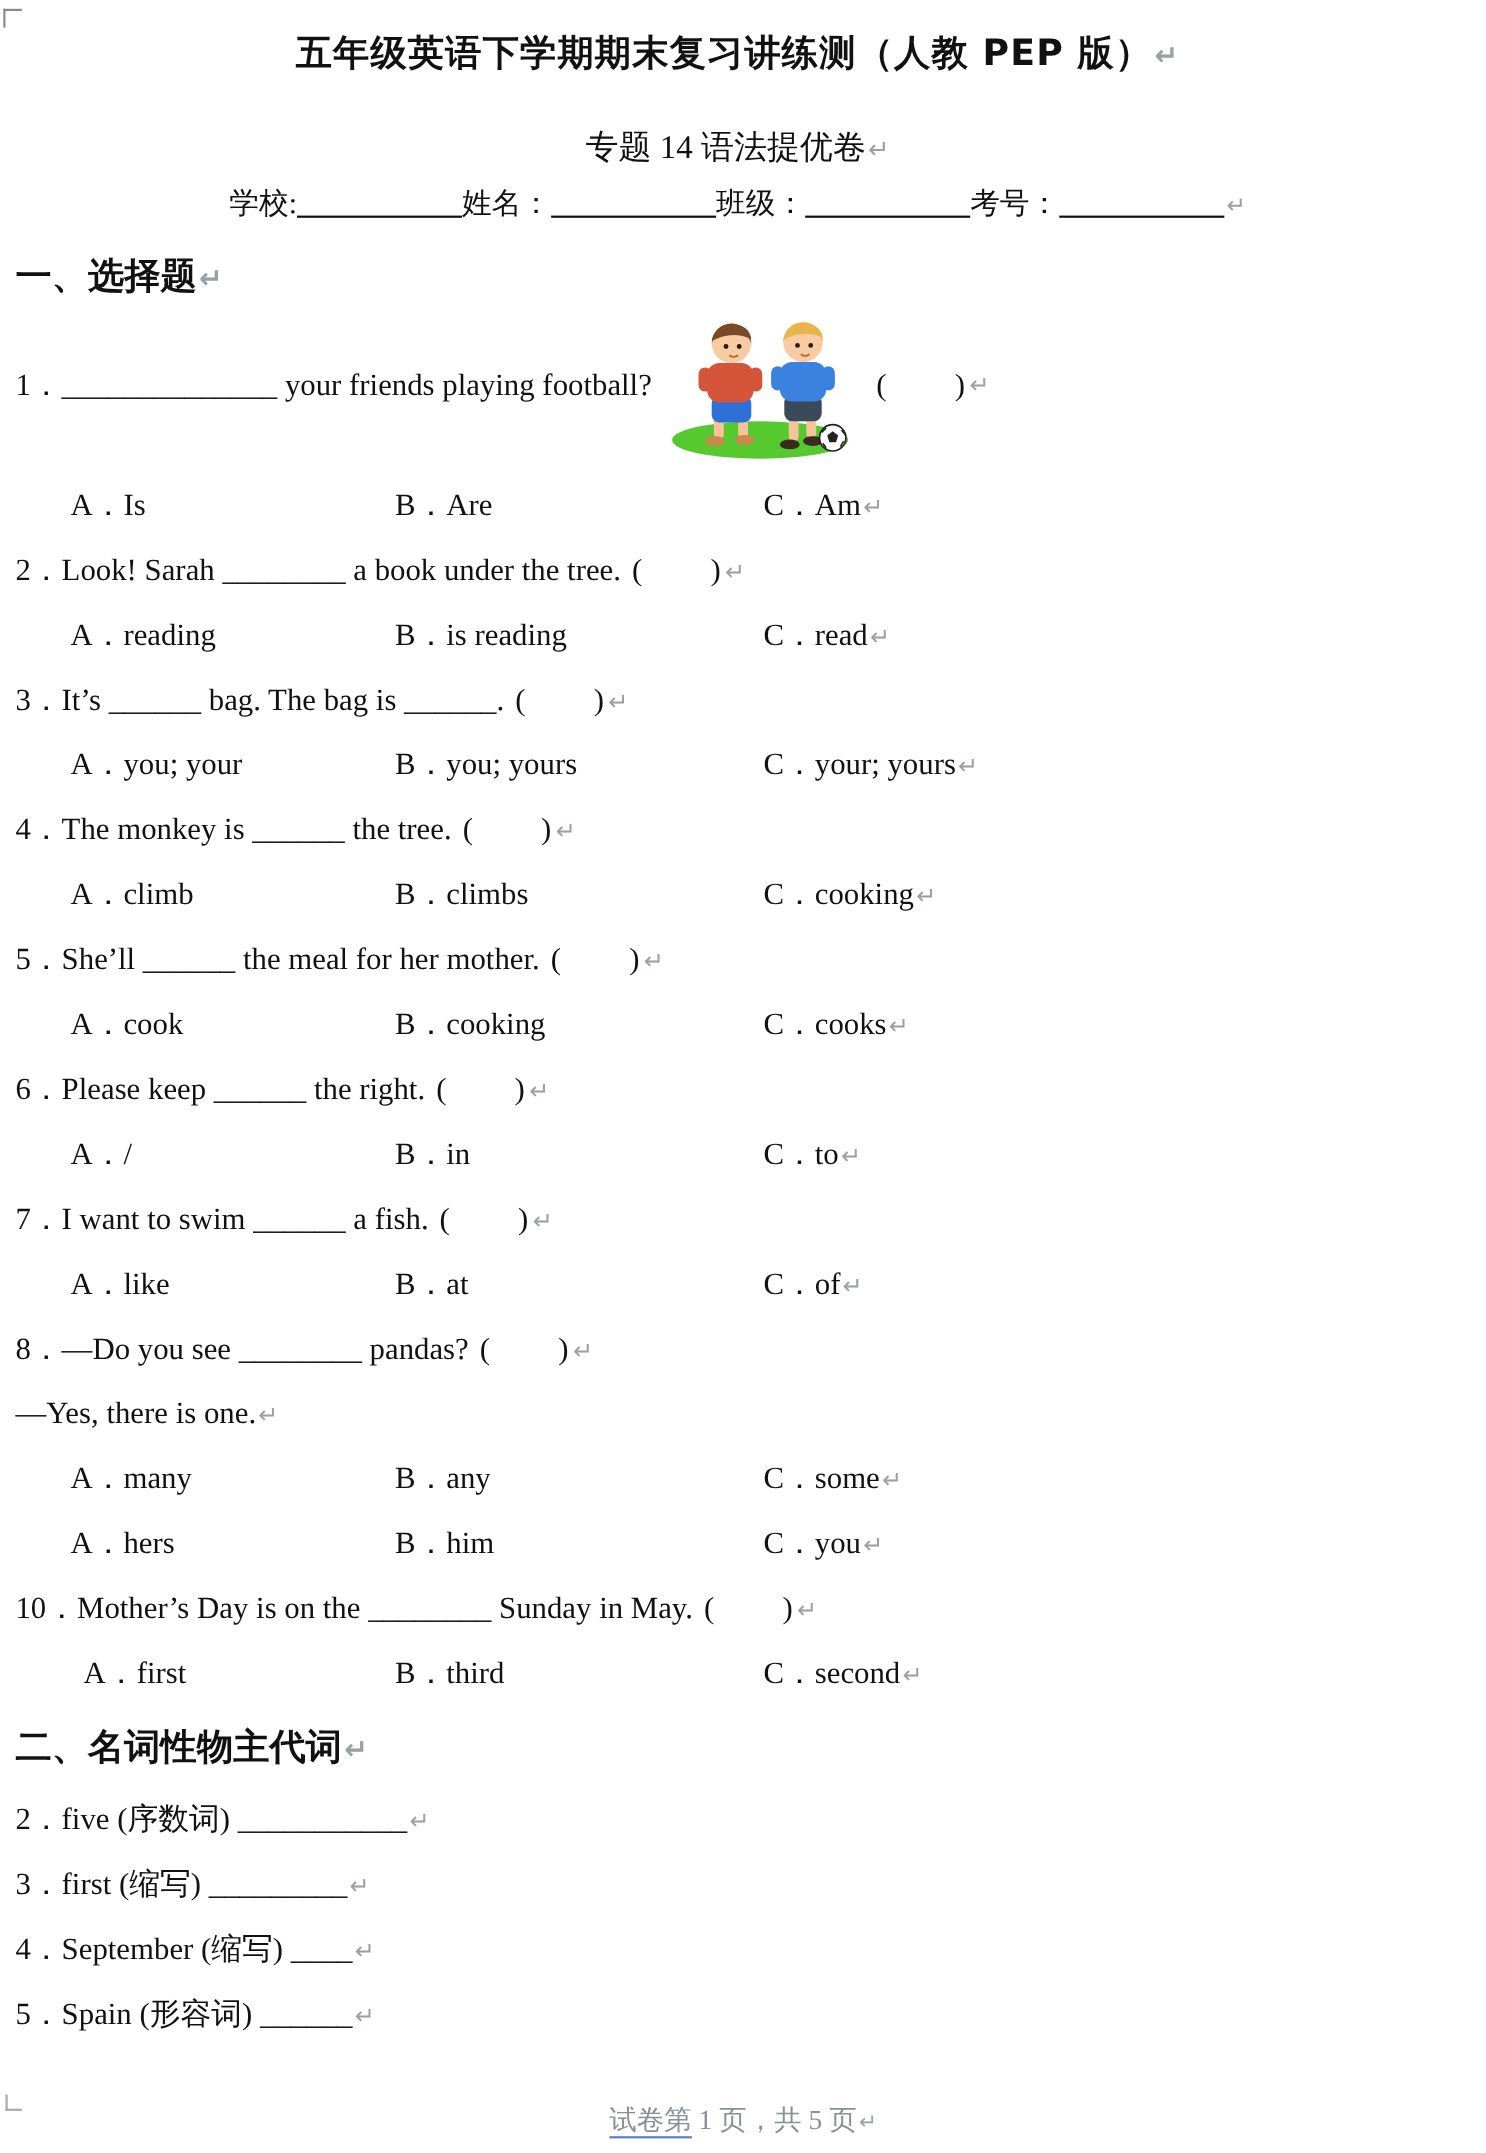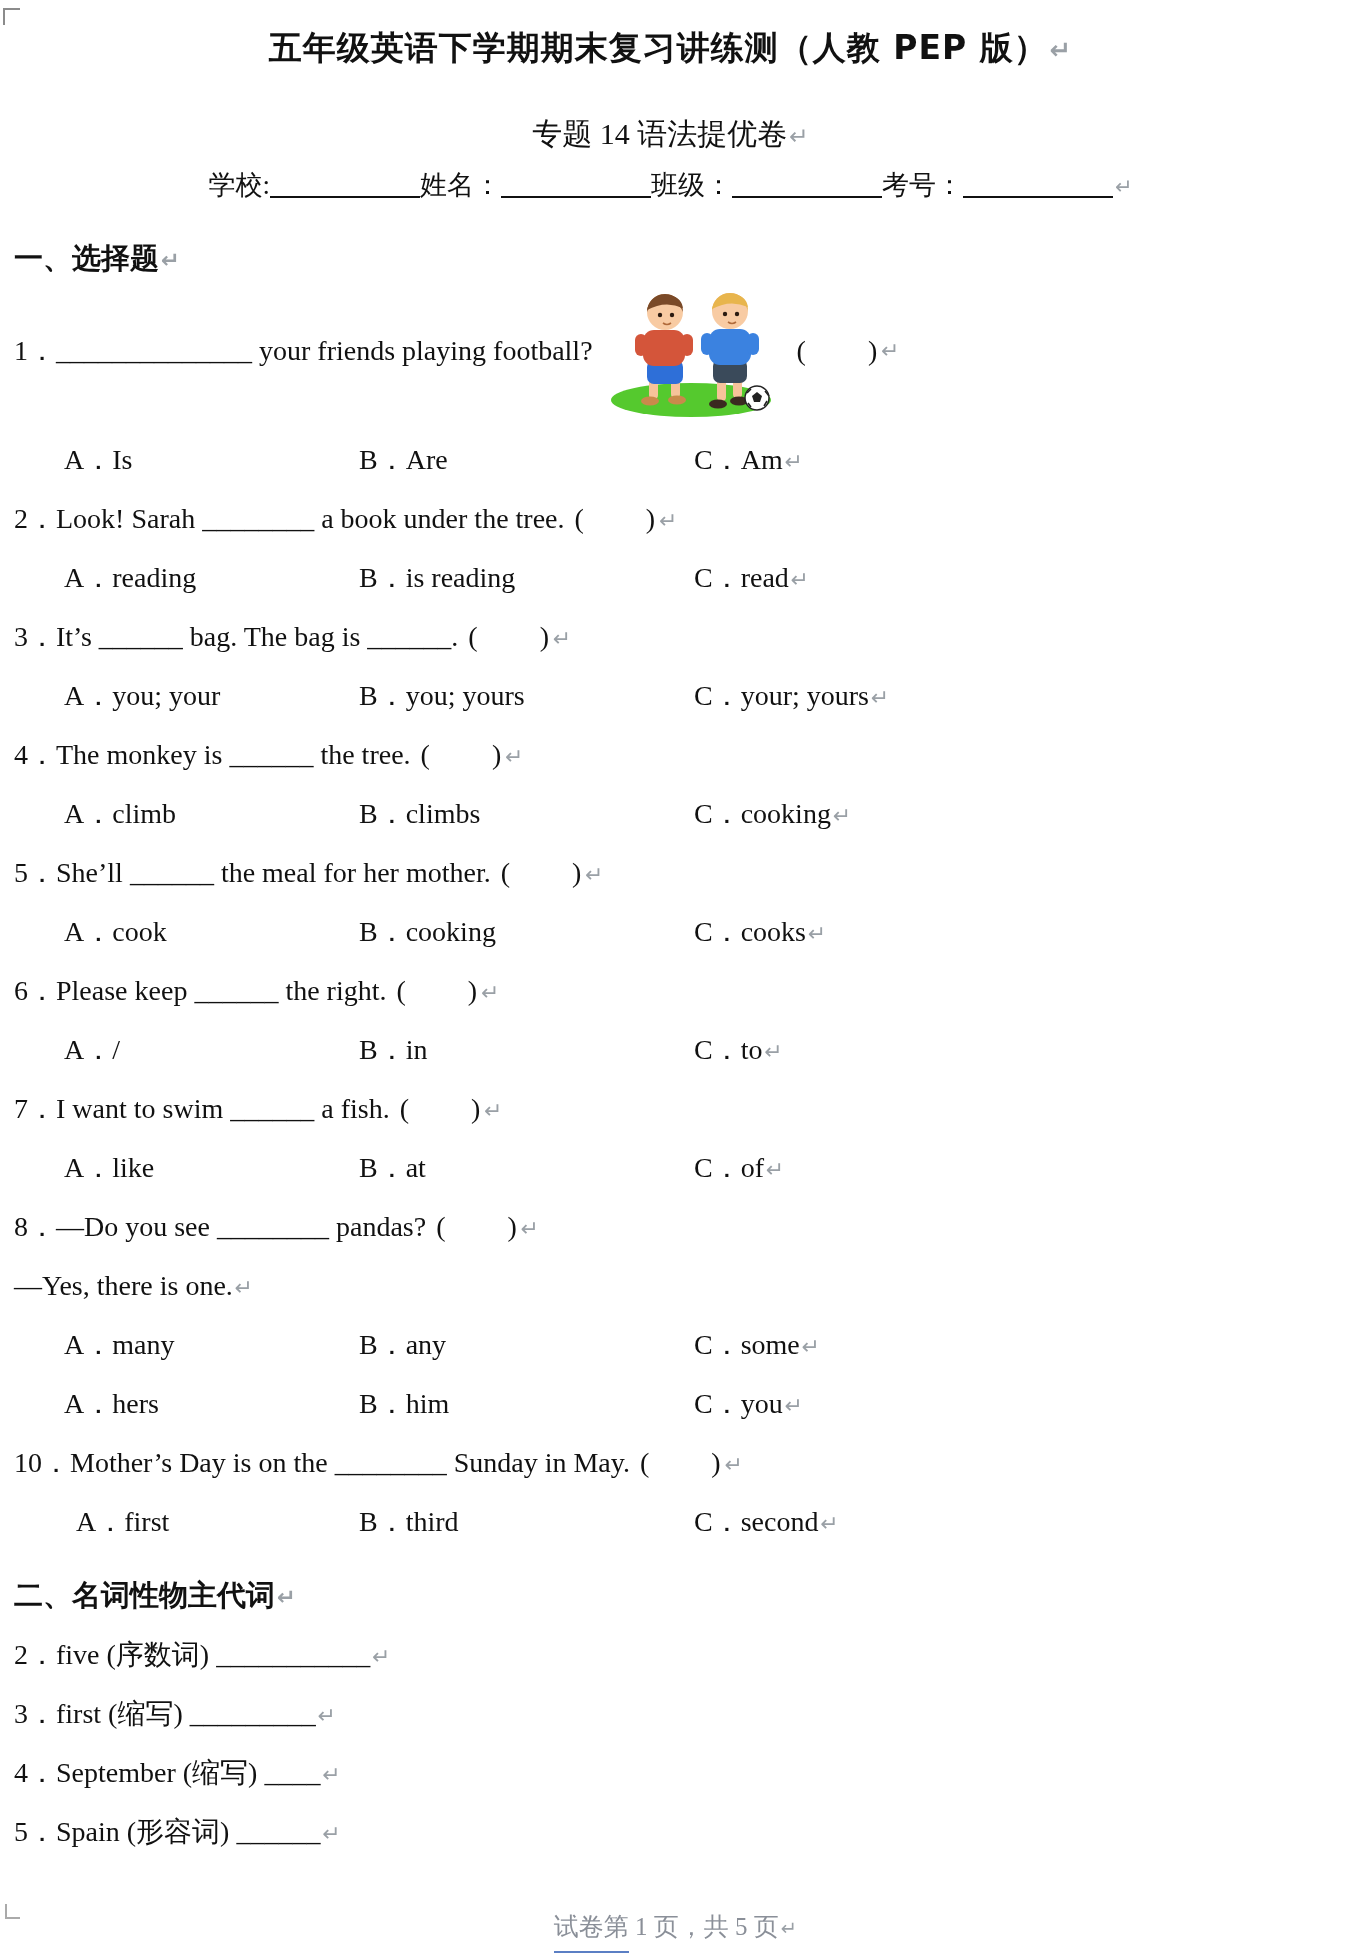--- a/index.html
+++ b/index.html
@@ -36,24 +36,24 @@
     white-space: nowrap;
   }
   .fblank {
     display: inline-block;
     width: 150px;
     height: 28px;
     border-bottom: 2px solid #111;
     vertical-align: -4px;
   }
   .sec-heading {
-    font-size: 29px;
+    font-size: 33px;
     font-weight: bold;
-    line-height: 36px;
-    margin-top: 36px;
+    line-height: 48px;
+    margin-top: 24px;
   }
   .line {
     font-size: 28px;
     line-height: 34px;
     margin: 23px 0;
     white-space: nowrap;
   }
   .opts {
     display: grid;
     grid-template-columns: 295px 335px 1fr;
@@ -85,21 +85,21 @@
     position: absolute;
     bottom: 14px;
     left: 0;
     width: 100%;
     text-align: center;
     font-size: 25px;
     color: #8a8f98;
   }
   .footer-link {
     border-bottom: 2px solid #5b7fc4;
-    padding-bottom: 11px;
+    padding-bottom: 1px;
   }
   .crop-tl {
     position: absolute; top: 8px; left: 3px;
     width: 15px; height: 15px;
     border-left: 2px solid #8b8b8b; border-top: 2px solid #8b8b8b;
   }
   .crop-bl {
     position: absolute; bottom: 38px; left: 5px;
     width: 13px; height: 13px;
     border-left: 2px solid #aaaaaa; border-bottom: 2px solid #aaaaaa;

